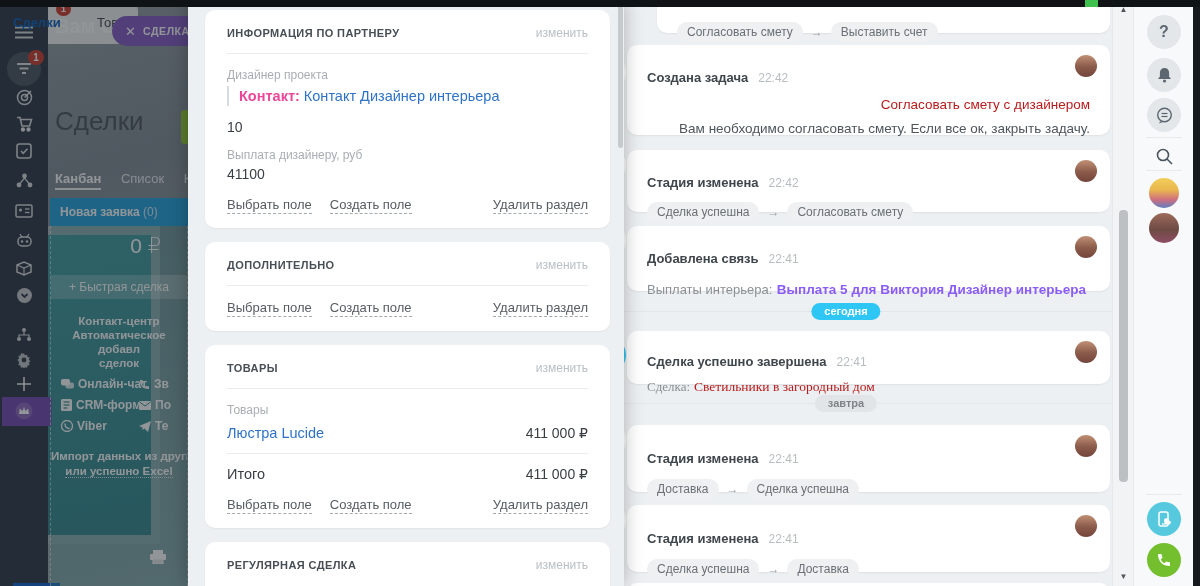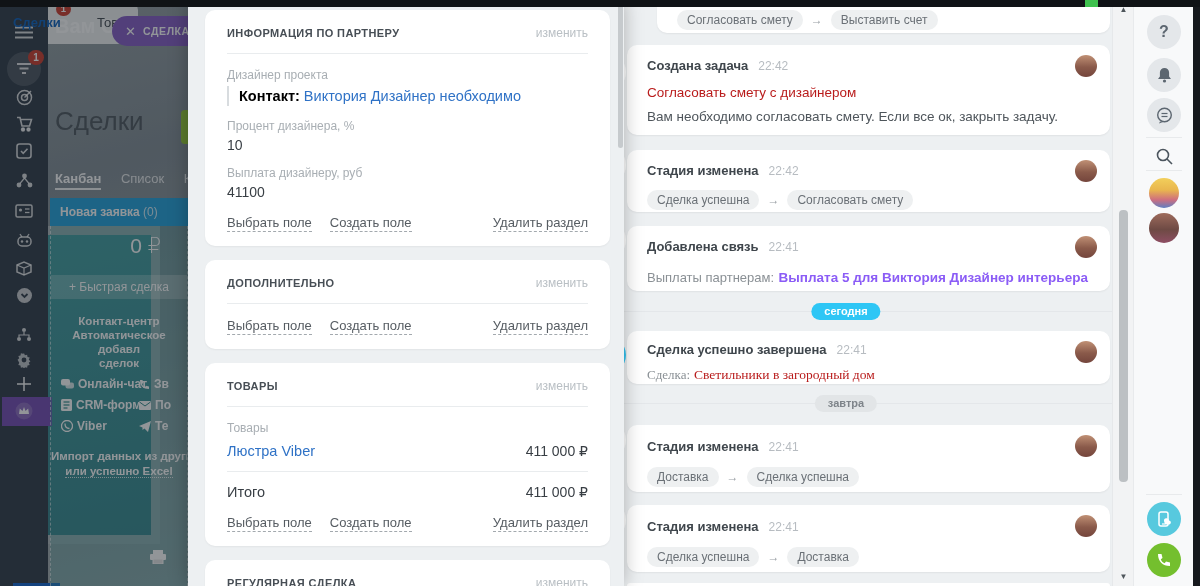--- a/index.html
+++ b/index.html
@@ -67,36 +67,36 @@
   .card{margin:0 14px 14px 17px;background:#fff;border-radius:10px;padding:16px 22px 14px 22px;box-shadow:0 1px 2px rgba(0,0,0,.05);}
   .card.first{margin-top:10px;}
   .chead{display:flex;align-items:center;}
   .ctitle{font-size:11px;font-weight:bold;color:#474e55;letter-spacing:.4px;}
   .cedit{margin-left:auto;font-size:12px;color:#b9bfc4;}
   .chr{border:0;border-top:1px solid #e9ecee;margin:13px 0 14px 0;}
   .flabel{font-size:12px;color:#a8aeb3;margin-bottom:4px;}
   .fvalue{font-size:14px;color:#383e44;}
   .field{margin-bottom:13px;}
   .contact-row{border-left:2px solid #d8dcdf;padding:2px 0 2px 10px;font-size:14.5px;}
-  .contact-row b{color:#000000;}
+  .contact-row b{color:#ec4899;}
   .blue-link{color:#2f72c6;text-decoration:none;}
   .cfoot{display:flex;gap:18px;margin-top:15px;font-size:13px;color:#565c62;}
   .dashed{border-bottom:1px dashed #a3a9ae;padding-bottom:1px;cursor:pointer;text-align:center;}
   .cfoot .del{margin-left:auto;}
   .prod-row{display:flex;font-size:14.5px;margin:2px 0 12px 0;}
   .prod-row .price{margin-left:auto;font-size:14px;color:#383e44;}
   .total-row{display:flex;font-size:14.5px;color:#383e44;margin-top:12px;}
   .total-row .price{margin-left:auto;font-size:14px;}
   #panel-scroll-thumb{position:absolute;right:1px;top:0;width:5px;height:148px;background:#c6cacd;border-radius:3px;}
 
   
   #timeline{left:580px;top:0;width:553px;height:586px;background:#edf0f2;overflow:hidden;}
   #tl-vline{position:absolute;left:26px;top:0;width:1px;height:586px;background:#e3e7ea;}
   .tcard{position:absolute;left:47px;width:483px;background:#fff;border-radius:10px;box-shadow:0 1px 2px rgba(0,0,0,.06);
-     padding:0 20px;box-sizing:border-box;}
+     padding:12px 20px;box-sizing:border-box;}
   .trow{display:flex;align-items:baseline;gap:10px;}
   .ttitle{font-size:13px;font-weight:bold;color:#3f464c;}
   .ttime{font-size:12px;color:#b7bcc1;}
   .tavatar{position:absolute;right:13px;top:10px;width:22px;height:22px;border-radius:50%;
      background:linear-gradient(180deg,#c09075 0%,#8a5a4a 55%,#74453c 100%);}
   .ticon{position:absolute;left:8px;width:38px;height:38px;border-radius:50%;background:#fff;color:#a7adb3;
      display:flex;align-items:center;justify-content:center;}
   .ticon.blue{background:#33c5f3;color:#fff;}
   .ticon .i-glyph{font-family:"DejaVu Serif",serif;font-size:17px;font-weight:bold;font-style:italic;}
   .chips{display:flex;align-items:center;gap:8px;}
@@ -364,25 +364,24 @@
     <div class="chead">
       <span class="ctitle">ИНФОРМАЦИЯ ПО ПАРТНЕРУ</span>
       <span class="cedit">изменить</span>
     </div>
     <hr class="chr">
     <div class="field">
       <div class="flabel">Дизайнер проекта</div>
       <div class="contact-row">
         <b>Контакт:</b>
         <span> </span>
-        <span class="blue-link">Виктория Дизайнер необходимо</span>
+        <span class="blue-link">Контакт Дизайнер интерьера</span>
       </div>
     </div>
     <div class="field">
-      <div class="flabel">Процент дизайнера, %</div>
       <div class="fvalue">10</div>
     </div>
     <div class="field" style="margin-bottom:2px;">
       <div class="flabel">Выплата дизайнеру, руб</div>
       <div class="fvalue">41100</div>
     </div>
     <div class="cfoot">
       <span class="dashed">Выбрать поле</span>
       <span class="dashed">Создать поле</span>
       <span class="dashed del">Удалить раздел</span>
@@ -403,21 +402,21 @@
   </div>
 
   <div class="card">
     <div class="chead">
       <span class="ctitle">ТОВАРЫ</span>
       <span class="cedit">изменить</span>
     </div>
     <hr class="chr">
     <div class="flabel" style="margin-bottom:8px;">Товары</div>
     <div class="prod-row">
-      <span class="blue-link">Люстра Viber</span>
+      <span class="blue-link">Люстра Lucide</span>
       <span class="price">411 000 ₽</span>
     </div>
     <hr class="chr" style="margin:0;">
     <div class="total-row">
       <span>Итого</span>
       <span class="price">411 000 ₽</span>
     </div>
     <div class="cfoot">
       <span class="dashed">Выбрать поле</span>
       <span class="dashed">Создать поле</span>
@@ -443,21 +442,21 @@
     <div class="chips" style="padding-top:3px;">
       <span class="chip">Согласовать смету</span>
       <span class="chip-arrow">→</span>
       <span class="chip">Выставить счет</span>
     </div>
   </div>
 
   <div class="ticon" style="top:53px;">
       <span class="i-glyph">i</span>
     </div>
-  <div class="tcard" style="top:45px;height:90px;">
+  <div class="tcard" style="top:45px;height:90px;text-align:right;">
     <div class="trow" style="padding-top:13px;">
       <span class="ttitle">Создана задача</span>
       <span class="ttime">22:42</span>
     </div>
     <div class="tlink" style="margin-top:12px;">Согласовать смету с дизайнером</div>
     <div class="tbody" style="margin-top:9px;">Вам необходимо согласовать смету. Если все ок, закрыть задачу.</div>
     <div class="tavatar"></div>
   </div>
 
   <div class="ticon" style="top:146px;">
@@ -485,21 +484,21 @@
           <rect x="7.5" y="3" width="9.5" height="6" rx="3"></rect>
         </g>
       </svg>
   </div>
   <div class="tcard" style="top:226px;height:65px;">
     <div class="trow" style="padding-top:13px;">
       <span class="ttitle">Добавлена связь</span>
       <span class="ttime">22:41</span>
     </div>
     <div style="margin-top:14px;">
-      <span class="tlabel">Выплаты партнерам:</span>
+      <span class="tlabel">Выплаты интерьера:</span>
       <span class="tlink" style="font-weight:bold;color:#8b5cf6;">Выплата 5 для Виктория Дизайнер интерьера</span>
     </div>
     <div class="tavatar"></div>
   </div>
 
   <div class="tl-divline" style="top:311px;"></div>
   <div class="tl-pill today" style="top:303px;">сегодня</div>
 
   <div class="ticon blue" style="top:336px;">
       <span class="i-glyph">i</span>

